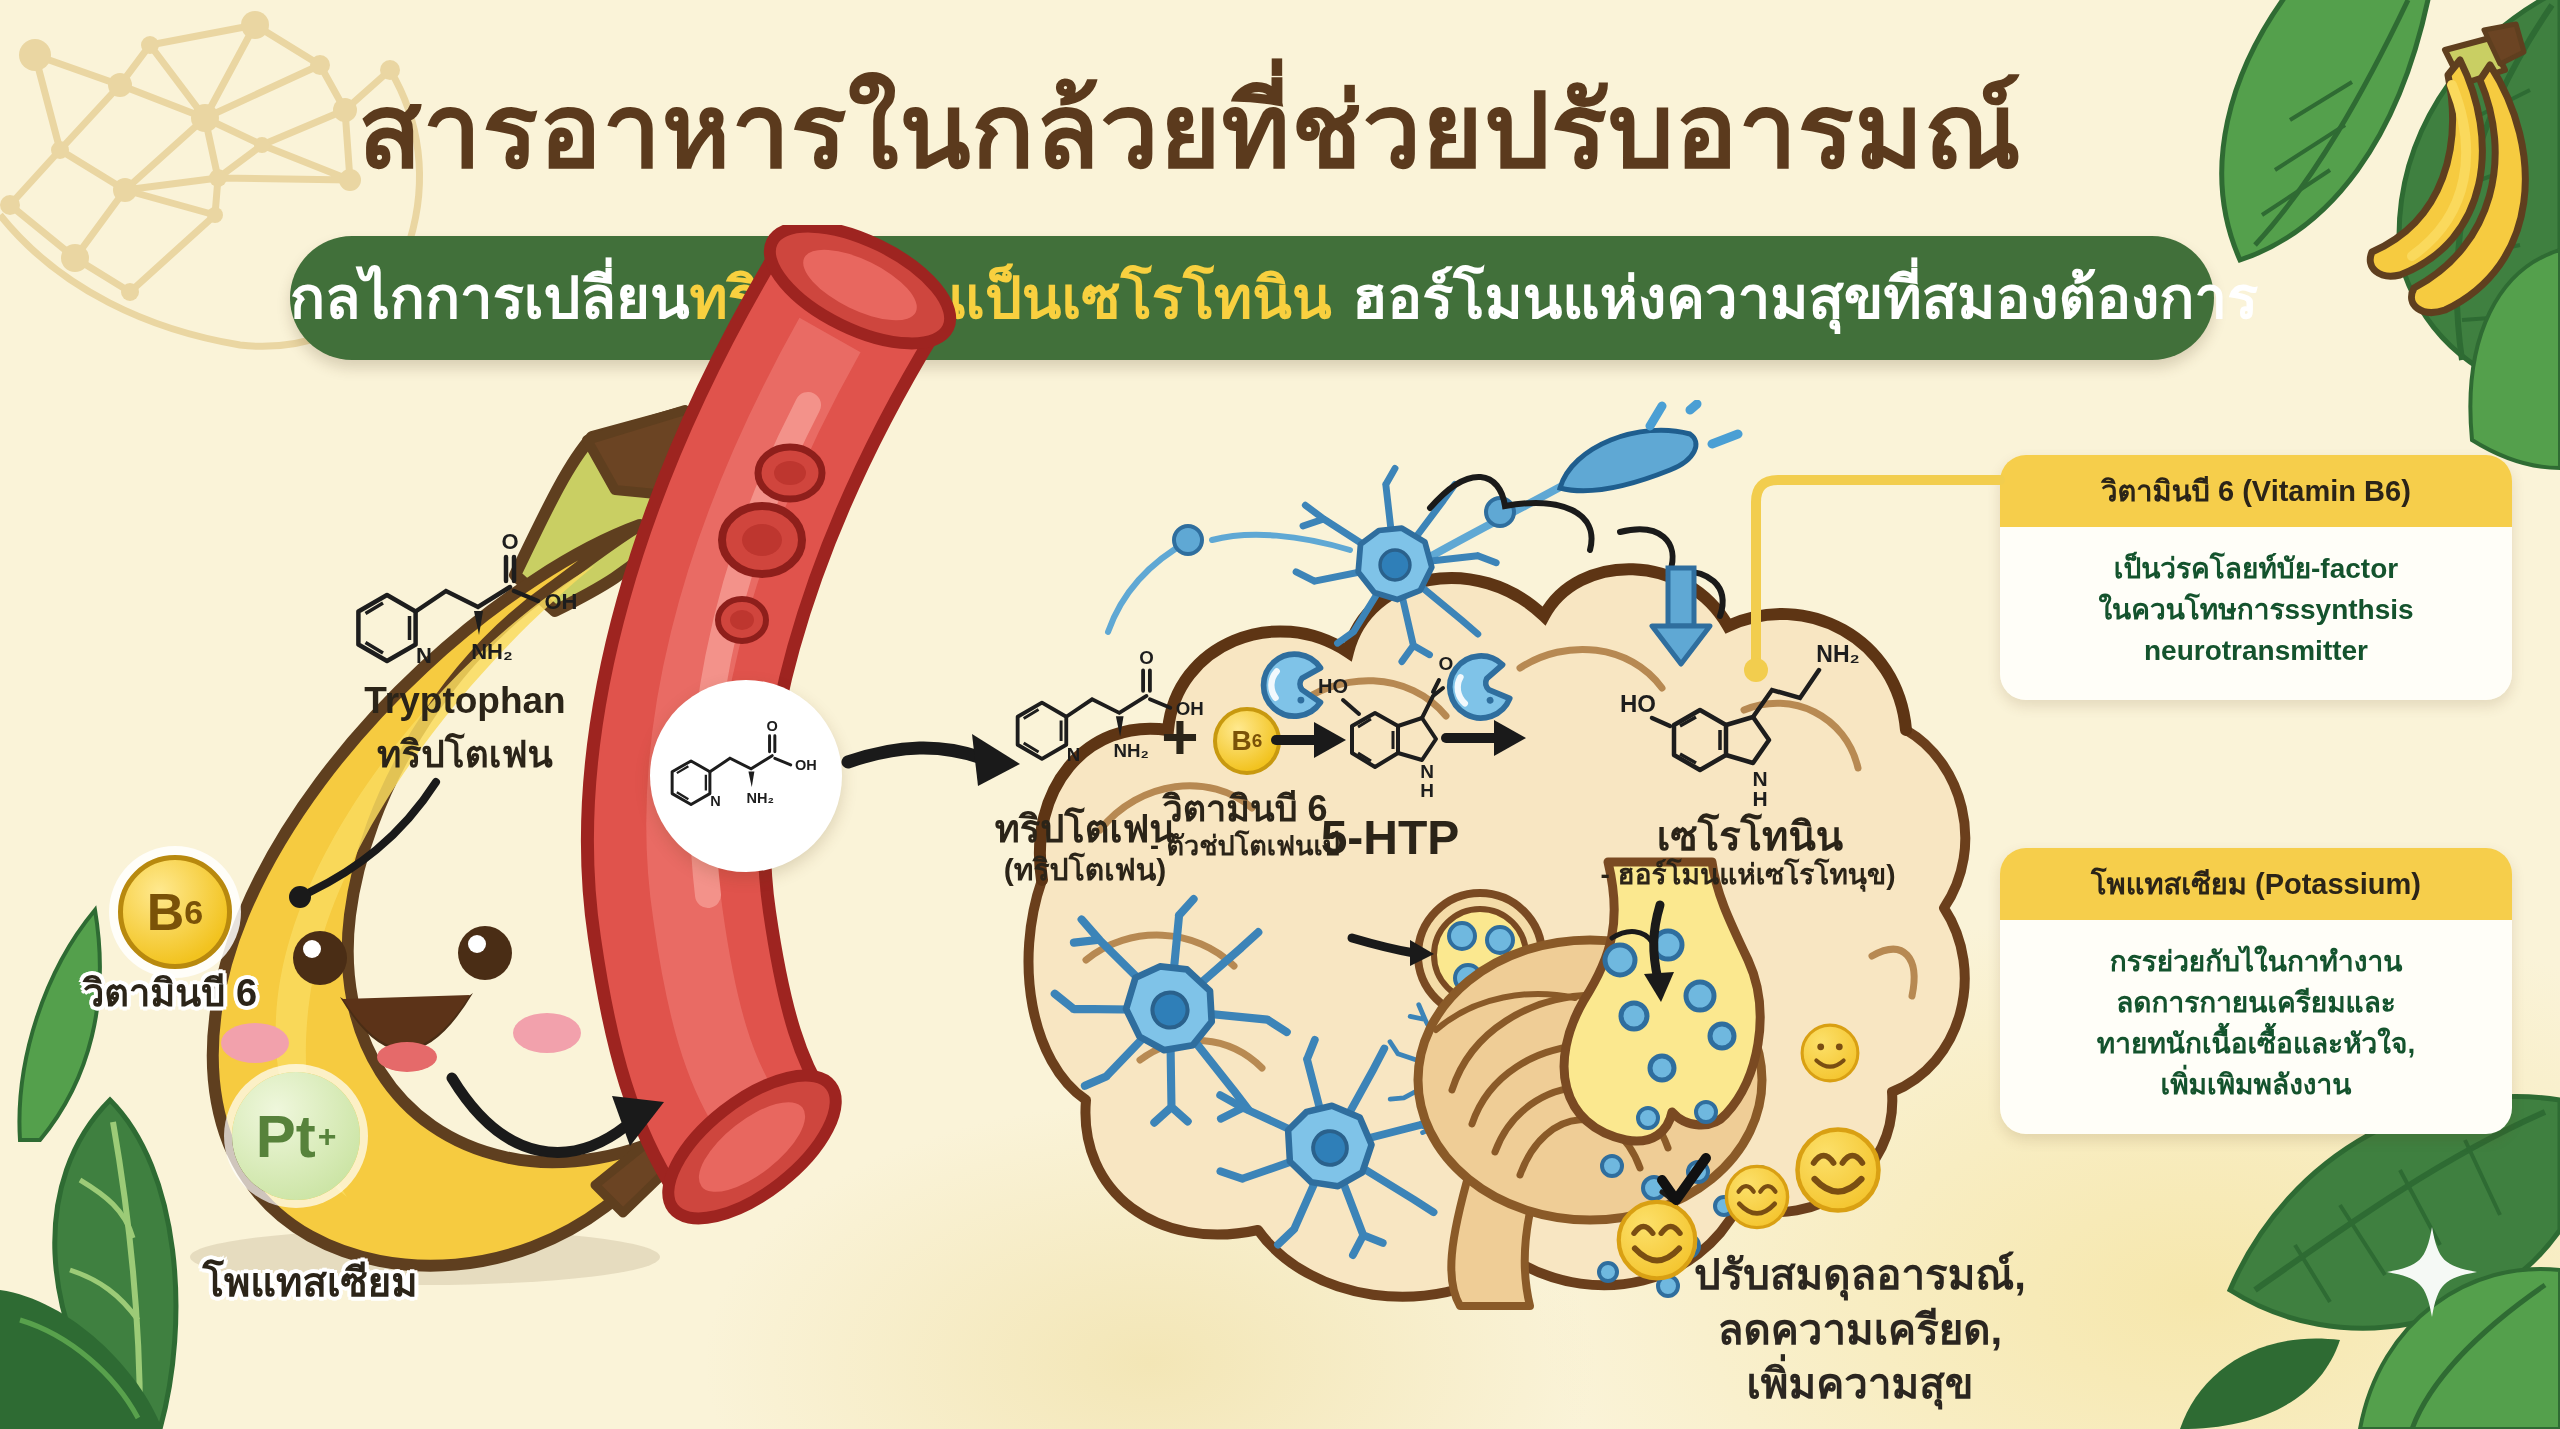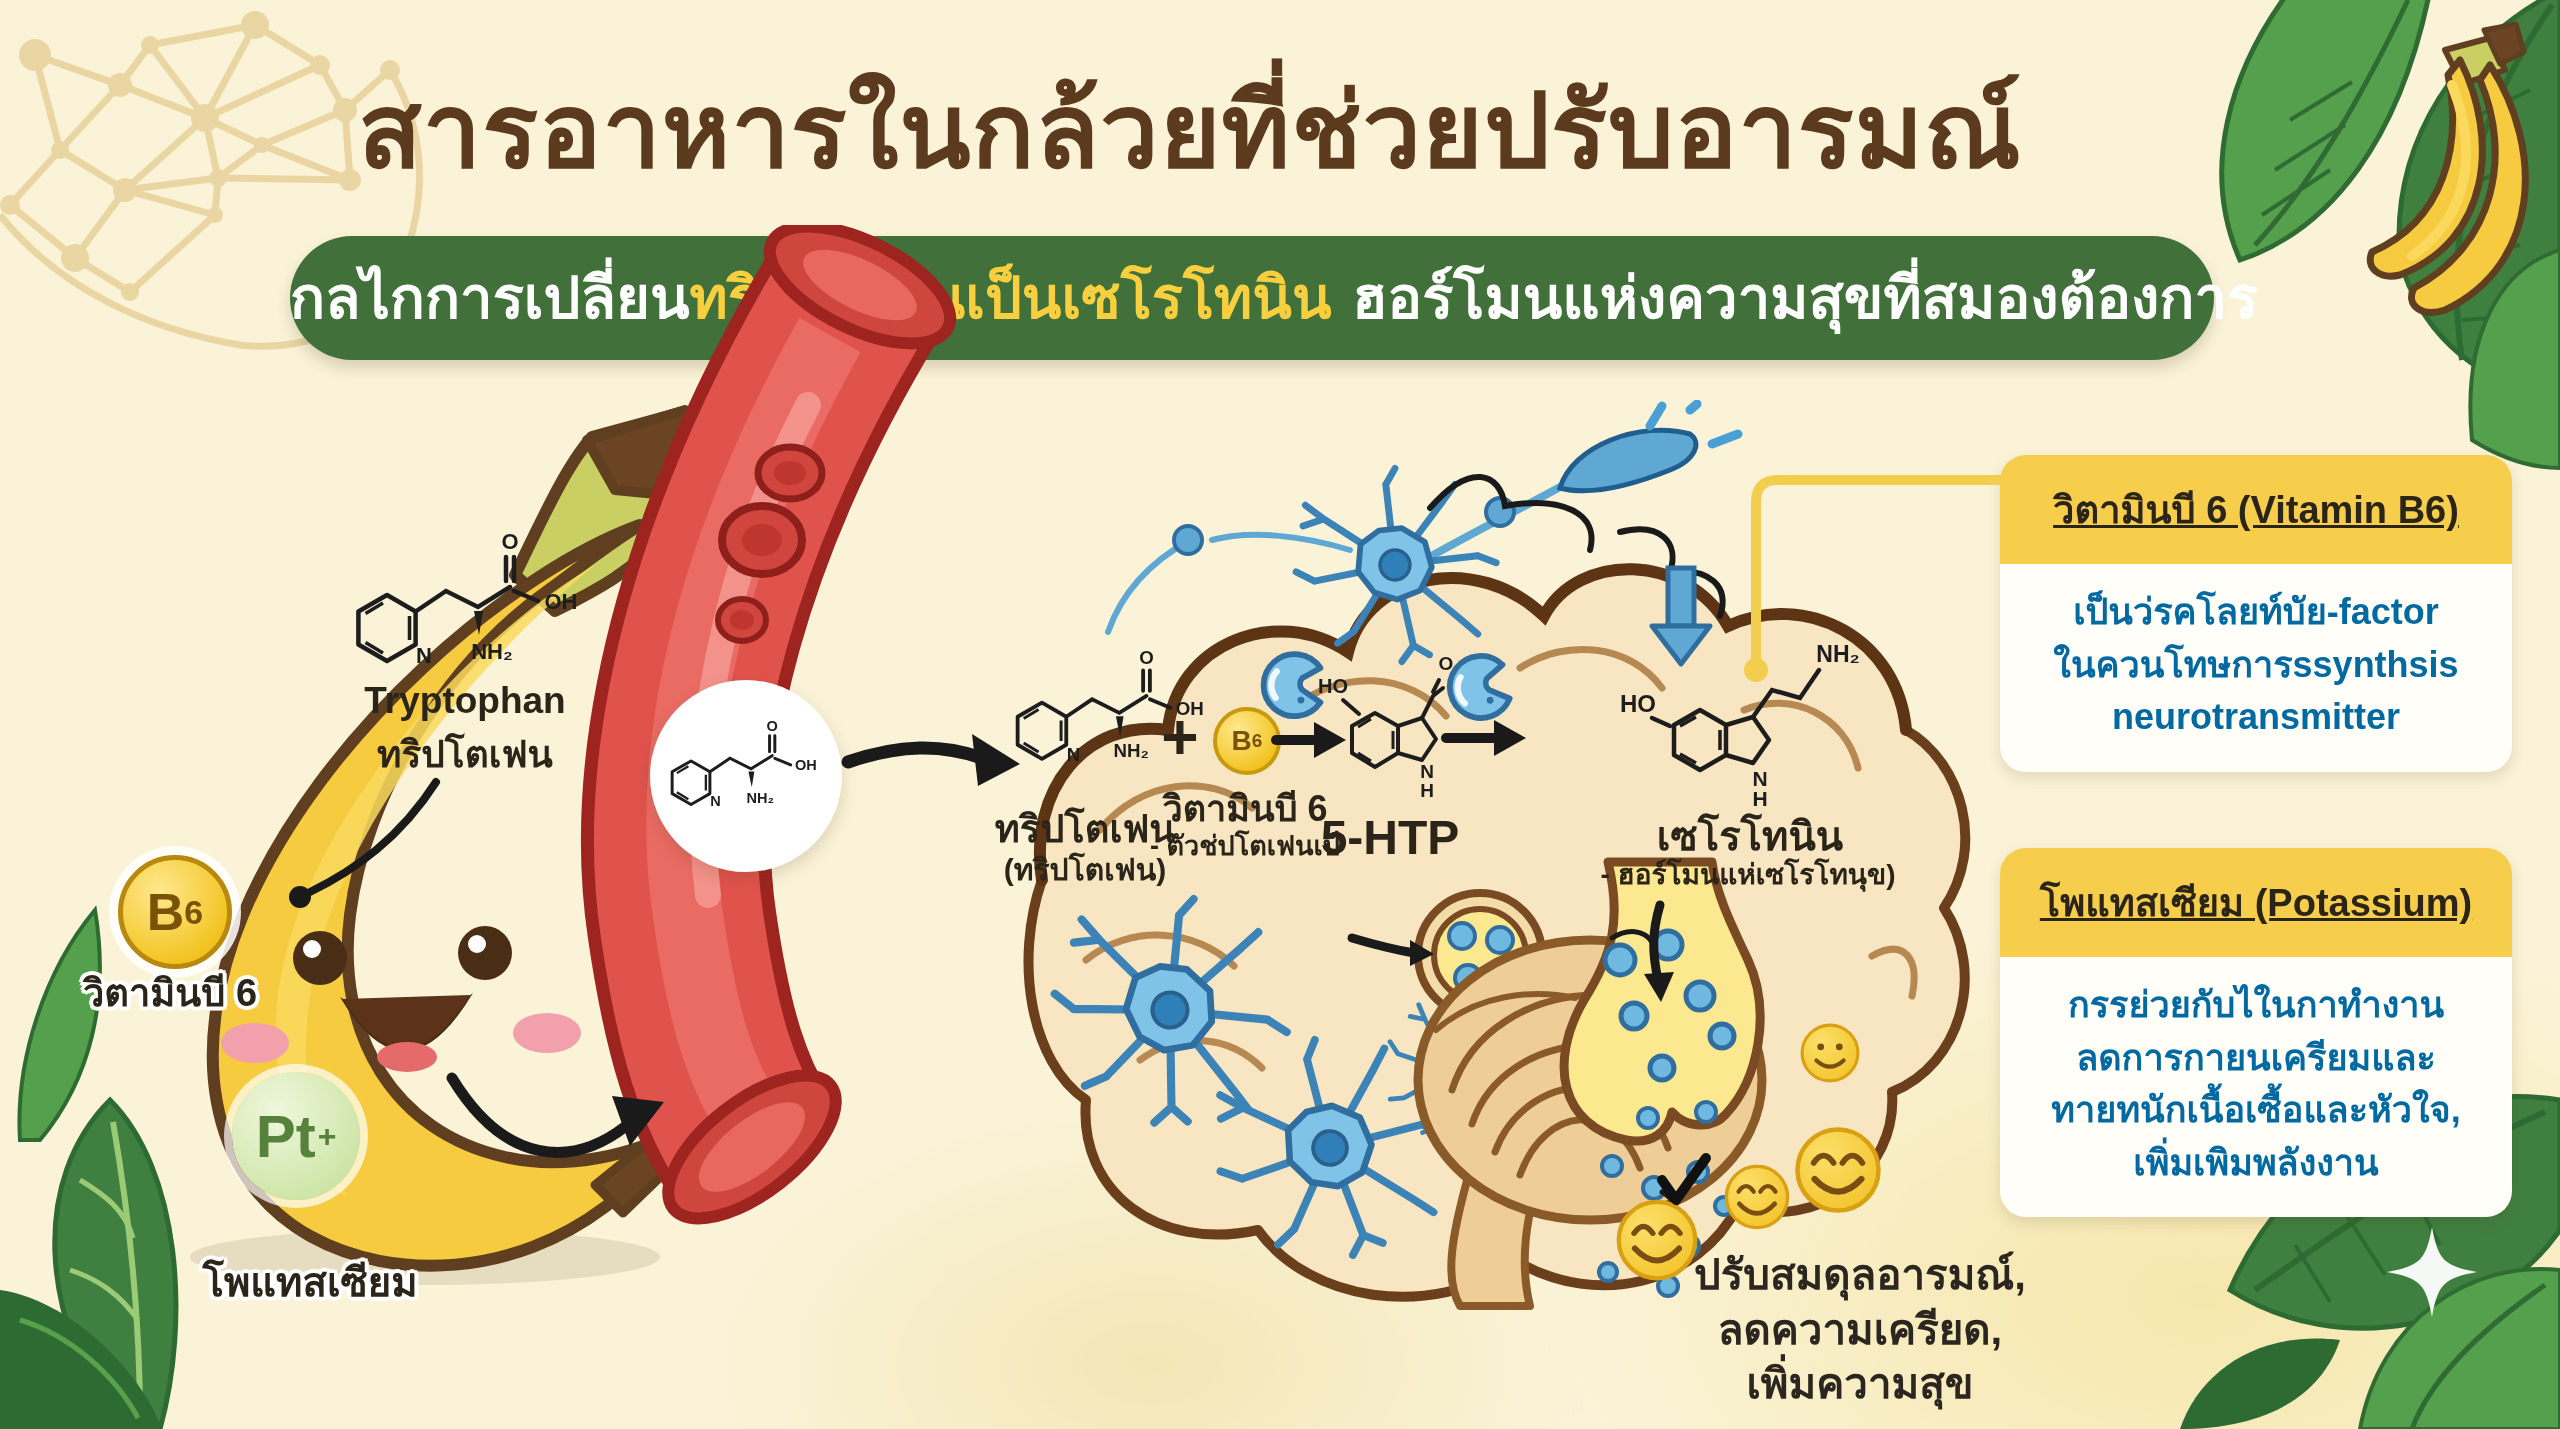--- a/index.html
+++ b/index.html
@@ -30,24 +30,24 @@
     background:radial-gradient(circle at 35% 30%, #EFF7DC, #CBE4A4 80%);
     color:#57823B;font-size:60px;box-shadow:0 0 0 8px rgba(255,255,255,.7);align-items:center;}
   .badge-k sup{font-size:32px;margin-left:2px;}
   .ball-b6{left:1213px;top:707px;width:60px;height:60px;
     background:radial-gradient(circle at 35% 30%, #FFE98F, #F2C31F 75%);
     border:4px solid #C8990F;color:#7A5208;font-size:28px;}
   .ball-b6 sub{font-size:19px;}
   .white-circle{left:650px;top:680px;width:192px;height:192px;border-radius:50%;
     background:#FFFFFF;box-shadow:0 6px 16px rgba(90,60,20,.18);}
   .panel{left:2000px;width:512px;border-radius:26px;box-shadow:0 6px 14px rgba(90,60,20,.14);}
-  .panel-hd{background:#F6CE4B;border-radius:26px 26px 0 0;padding:24px 8px;
-    text-align:center;font-weight:bold;font-size:38px;color:#2B2418;text-decoration:underline;}
+  .panel-hd{background:#F6CE4B;border-radius:26px 26px 0 0;padding:13px 8px;
+    text-align:center;font-weight:bold;font-size:29px;color:#2B2418;}
   .panel-bd{background:#FFFEF8;border-radius:0 0 26px 26px;padding:22px 12px 28px;
-    text-align:center;font-weight:bold;font-size:36px;line-height:1.46;color:#0369a1;}
+    text-align:center;font-weight:bold;font-size:28px;line-height:1.46;color:#14532d;}
   .outcome{left:1650px;top:1248px;width:420px;text-align:center;font-weight:bold;
     font-size:42px;line-height:1.3;color:#2B2620;}
   svg{display:block;}
   .chem-text{font-weight:bold;fill:#1d1d1d;}
 </style>
 </head>
 <body>
 
 <div id="canvas">
 

